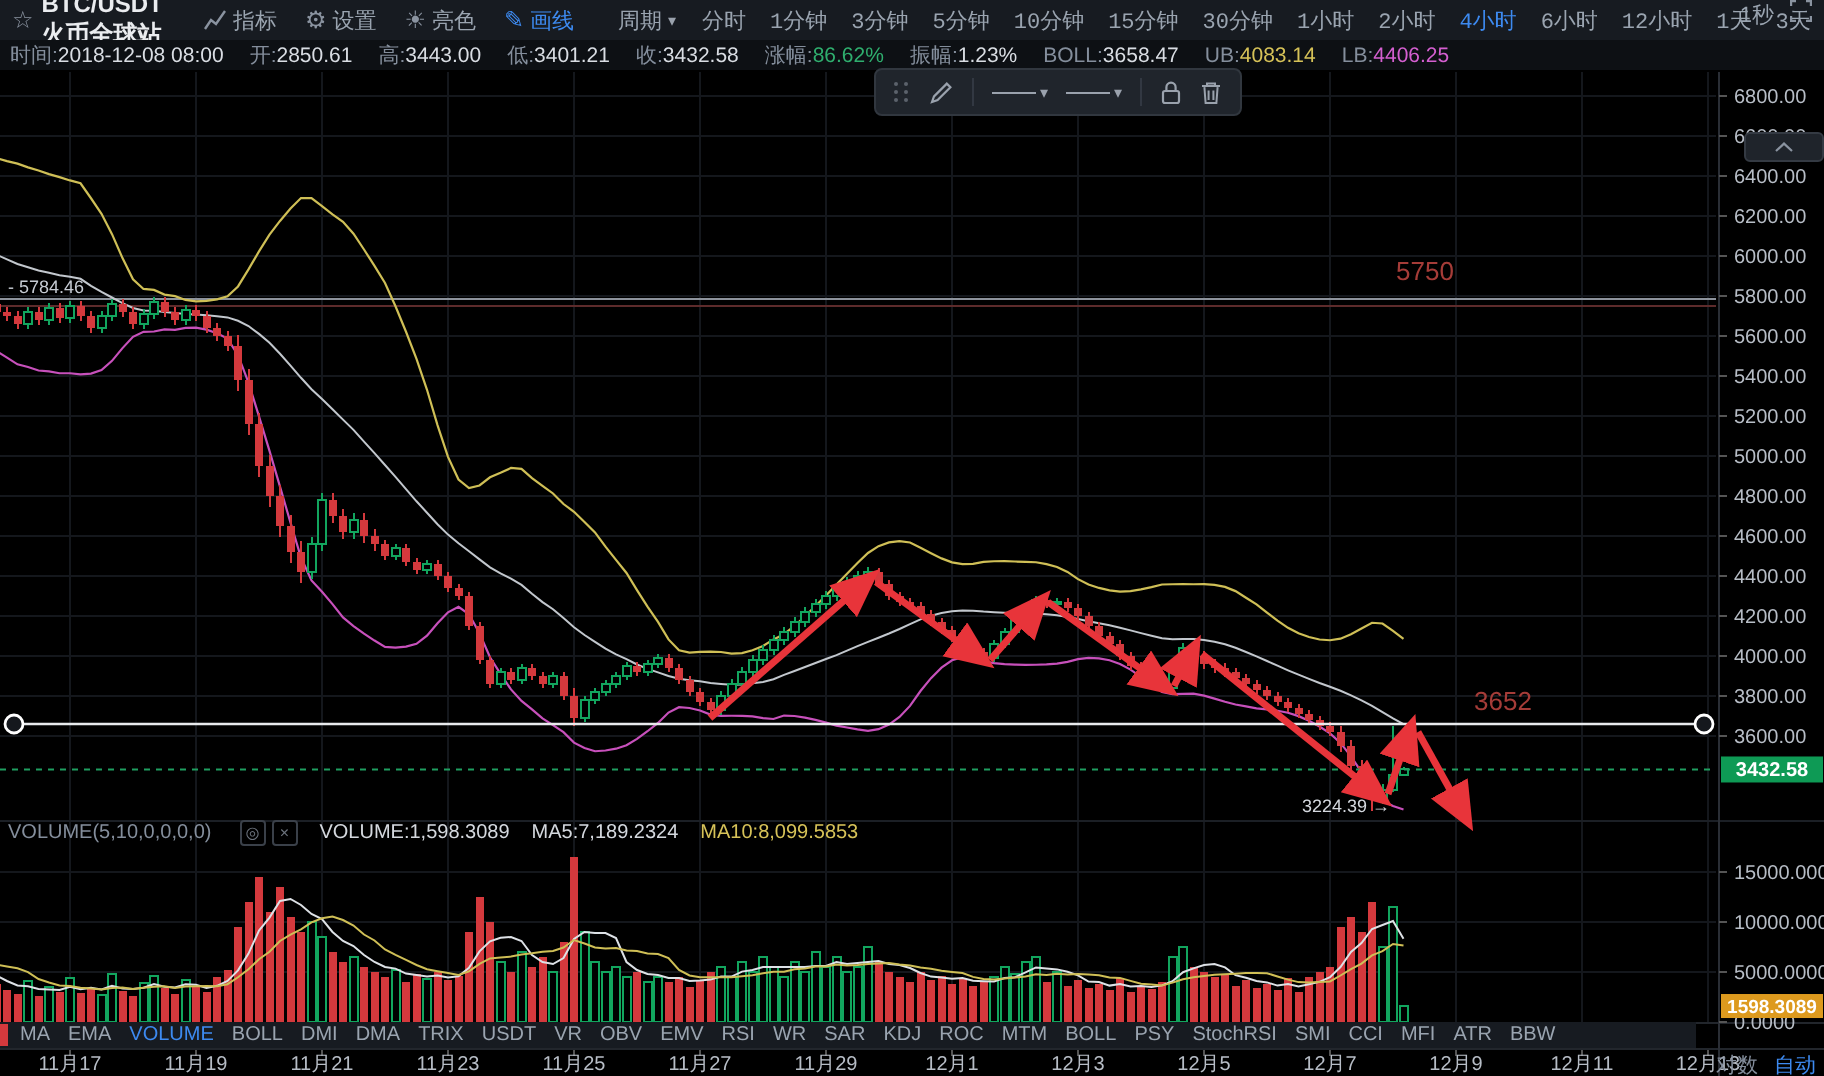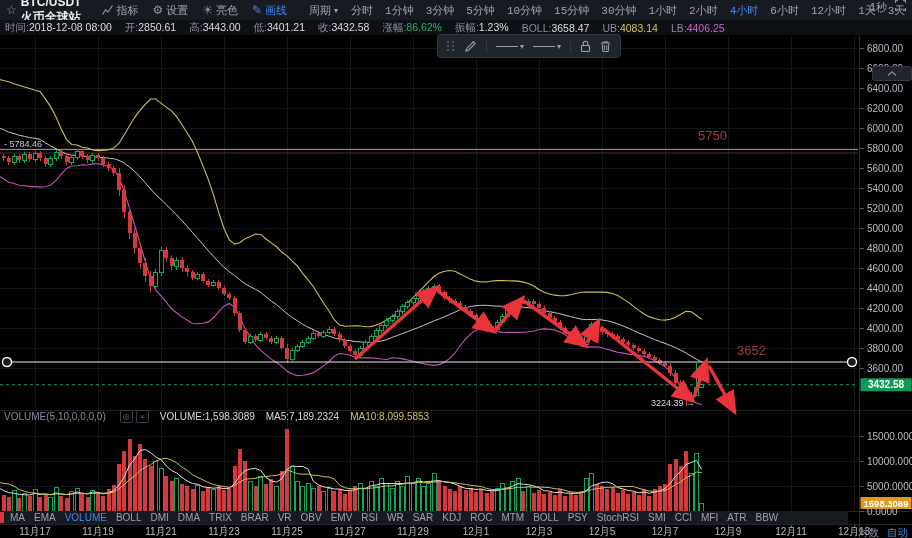--- a/index.html
+++ b/index.html
@@ -773,21 +773,21 @@
 
   <div class="indbar" id="indbar">
     <span class="redmark"></span>
   <span class="ind">MA</span>
       <span class="ind">EMA</span>
       <span class="ind blue">VOLUME</span>
       <span class="ind">BOLL</span>
       <span class="ind">DMI</span>
       <span class="ind">DMA</span>
       <span class="ind">TRIX</span>
-      <span class="ind">BRAR</span>
+      <span class="ind">USDT</span>
       <span class="ind">VR</span>
       <span class="ind">OBV</span>
       <span class="ind">EMV</span>
       <span class="ind">RSI</span>
       <span class="ind">WR</span>
       <span class="ind">SAR</span>
       <span class="ind">KDJ</span>
       <span class="ind">ROC</span>
       <span class="ind">MTM</span>
       <span class="ind">BOLL</span>

